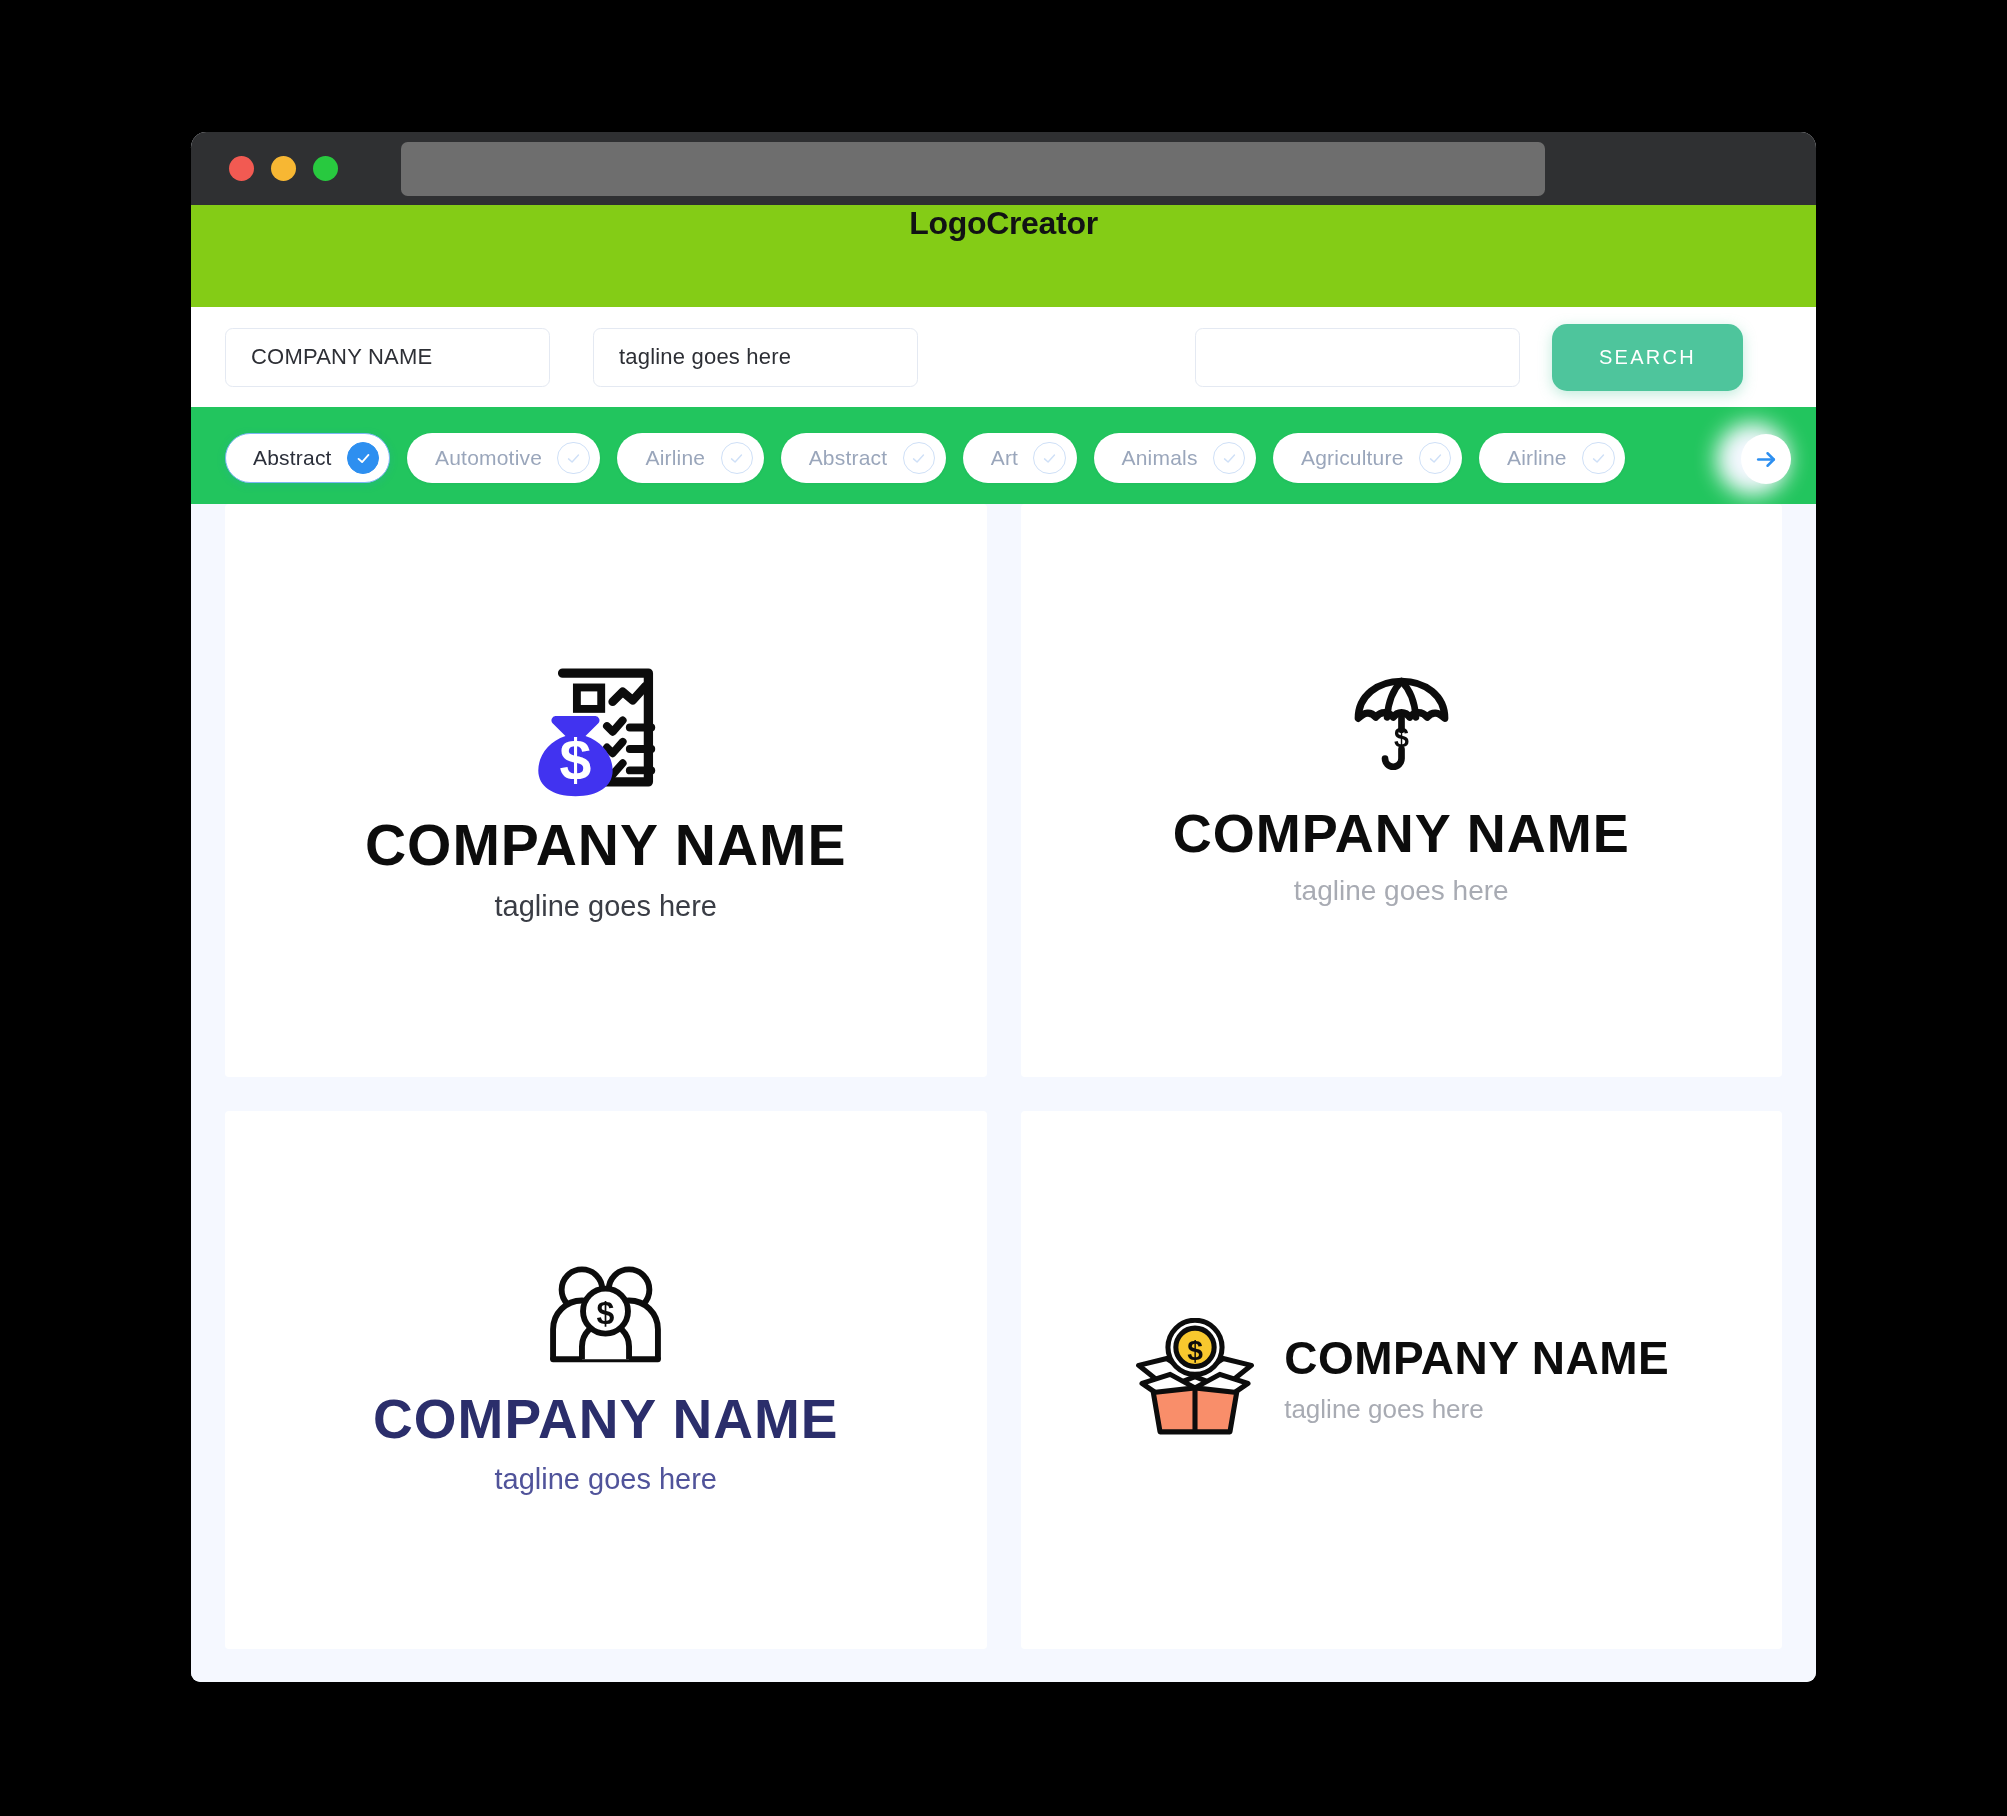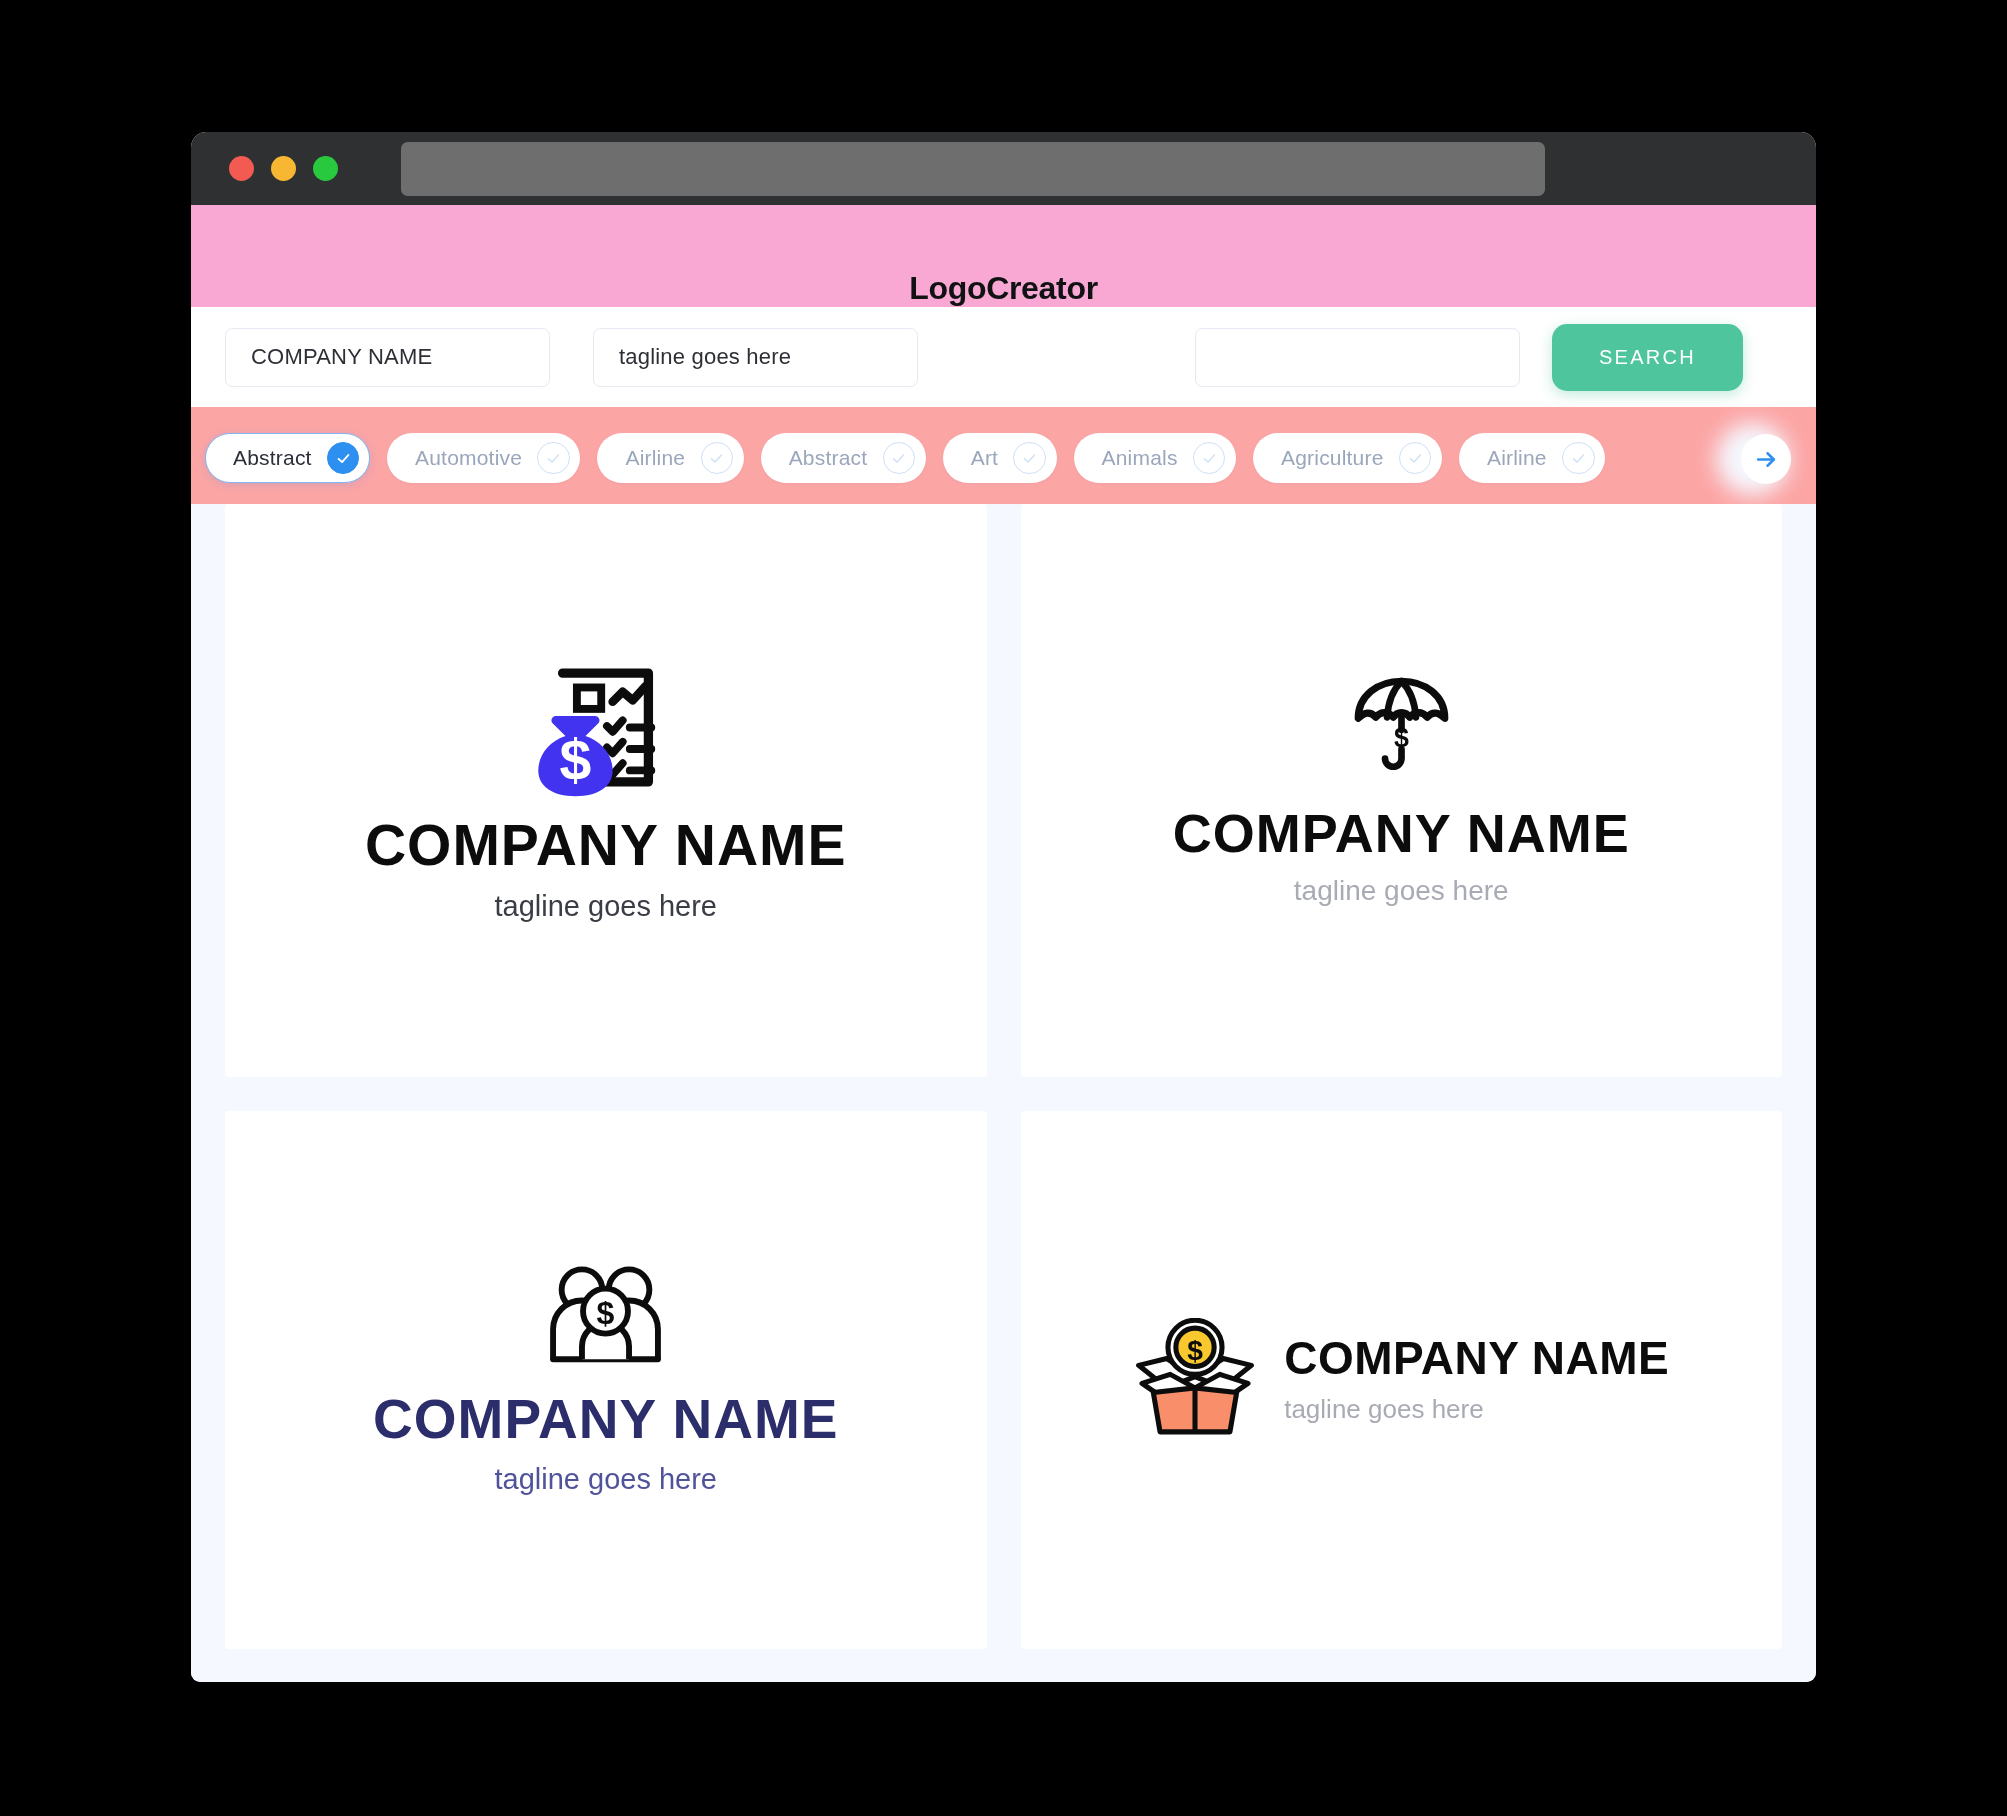--- a/index.html
+++ b/index.html
@@ -50,23 +50,23 @@
     margin-left: 63px;
     width: 1144px;
     height: 54px;
     border-radius: 6.7px;
     background: #6e6e6e;
   }
 
   
   .app-header {
     height: 102px;
-    background: #f9a8d4;
-    display: flex;
-    align-items: flex-end;
+    background: #84cc16;
+    display: flex;
+    align-items: flex-start;
     justify-content: center;
   }
 
   .app-title {
     font-size: 32px;
     font-weight: bold;
     color: #111214;
     letter-spacing: -0.3px;
   }
 
@@ -111,22 +111,22 @@
     font-size: 20px;
     letter-spacing: 2.3px;
     font-family: "Liberation Sans", sans-serif;
     cursor: pointer;
     box-shadow: 0 3.8px 13.4px rgba(78,197,156,0.35);
   }
 
   
   .chips-wrap {
     position: relative;
-    background: #fca5a5;
-    padding: 25px 0 21px 14px;
+    background: #22c55e;
+    padding: 25px 0 21px 34px;
     height: 97px;
     overflow: hidden;
   }
 
   .chips {
     display: flex;
     align-items: center;
     gap: 17px;
     height: 52px;
   }

